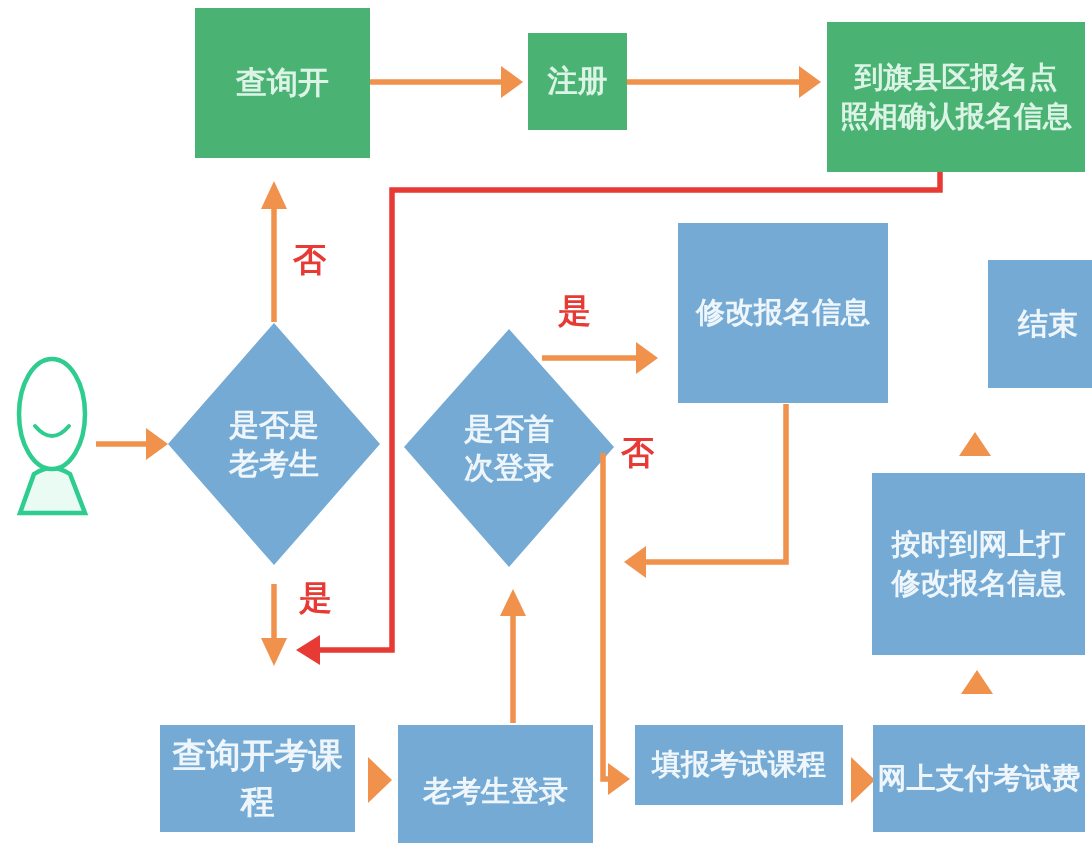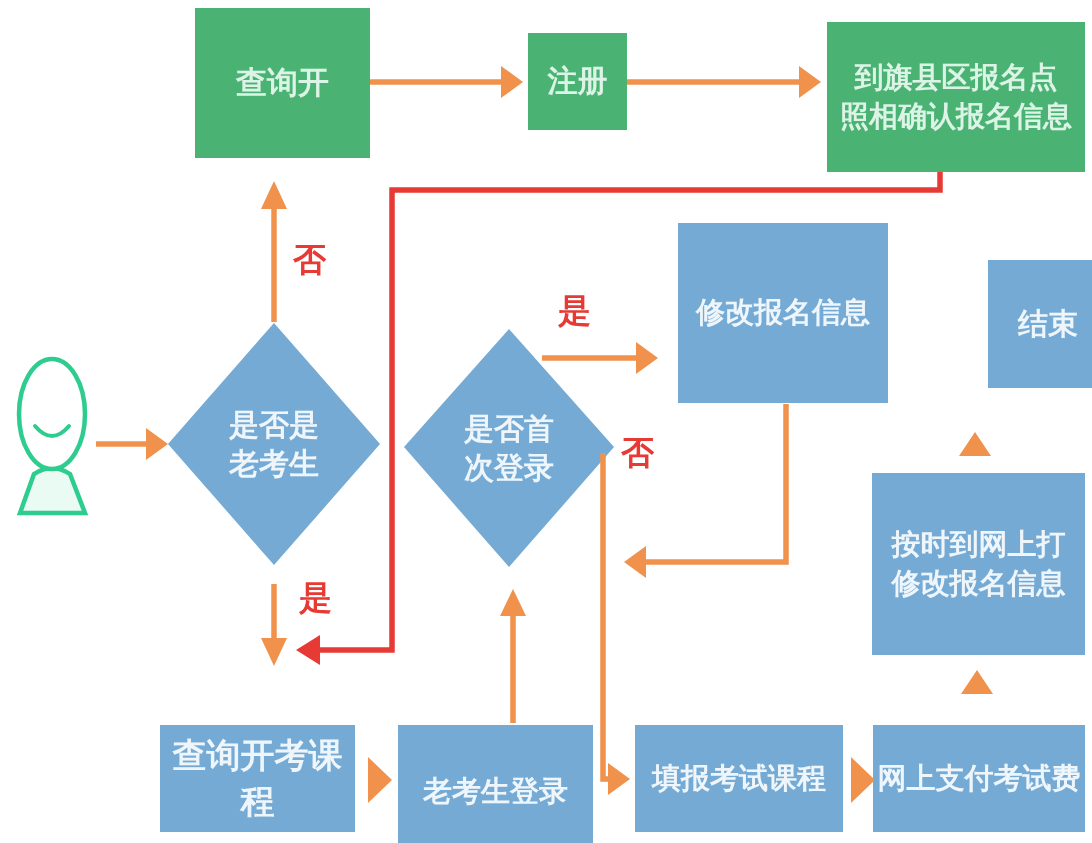--- a/index.html
+++ b/index.html
@@ -145,21 +145,21 @@
   </div>
 
   <div class="box blue" style="left:160px;top:725px;width:195px;height:107px;font-size:34px">
     <span>查询开考课程</span>
   </div>
 
   <div class="box blue" style="left:398px;top:725px;width:195px;height:134px;font-size:29px">
     <span>老考生登录</span>
   </div>
 
-  <div class="box blue" style="left:635px;top:725px;width:208px;height:107px;font-size:29px">
+  <div class="box blue" style="left:635px;top:725px;width:208px;height:80px;font-size:29px">
     <span>填报考试课程</span>
   </div>
 
   <div class="box blue" style="left:873px;top:725px;width:212px;height:107px;font-size:29px">
     <span>网上支付考试费</span>
   </div>
 
   <div class="dtext" style="left:164px;top:405px;width:220px">
     <span>是否是</span>
     <span>老考生</span>

